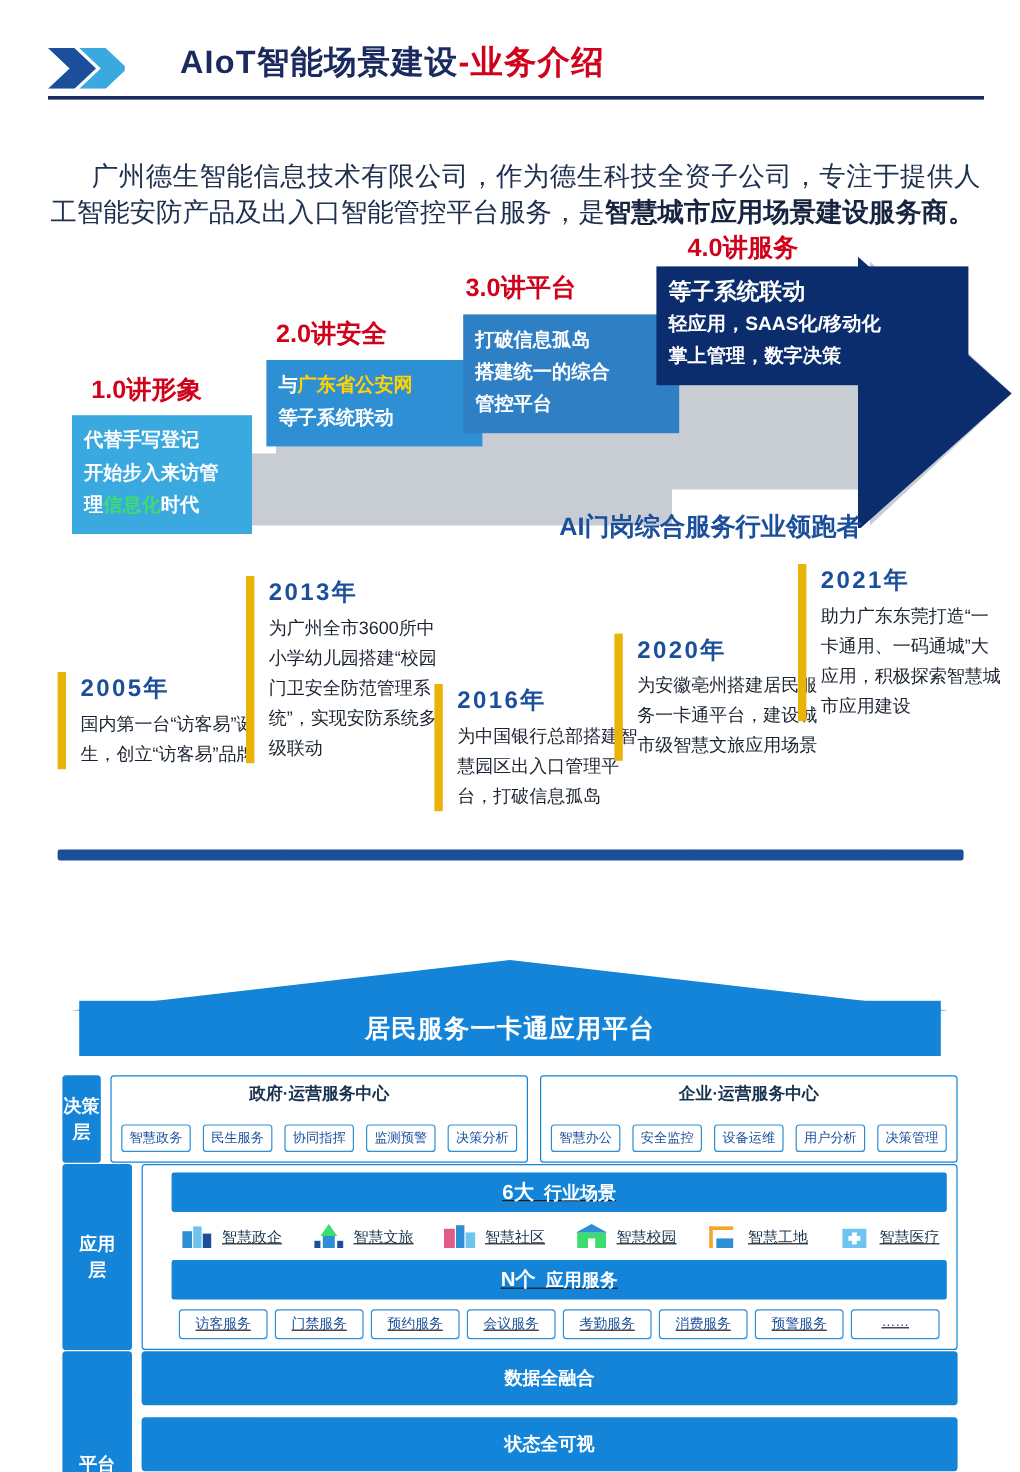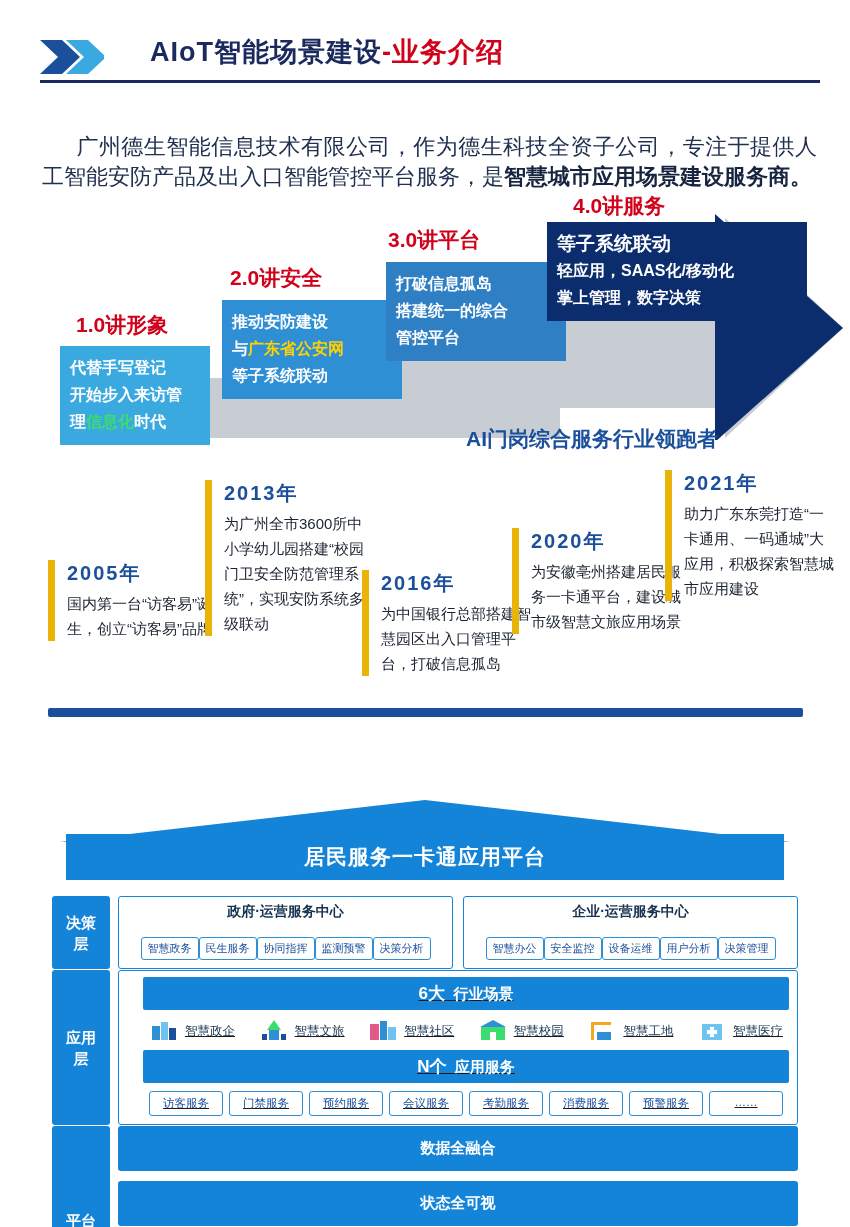--- a/index.html
+++ b/index.html
@@ -89,21 +89,21 @@
     display:flex;align-items:center;justify-content:center;text-align:center;
     font-size:15px;font-weight:bold;line-height:21px;border-radius:3px;margin-right:8px;
   }
   .layer-body{flex:1;border:1.5px solid #1384d8;border-radius:3px;background:#fff;}
 
   
   .l-decision{top:106px;}
   .dec-cols{display:flex;gap:10px;}
   .dec-col{flex:1;border:1.5px solid #1384d8;border-radius:3px;padding:6px 8px 8px 8px;}
   .dec-title{text-align:center;font-size:14px;font-weight:bold;color:#16324f;margin-bottom:16px;}
-  .chipline{display:flex;gap:0;justify-content:center;}
+  .chipline{display:flex;gap:10px;justify-content:center;}
   .chip{
     border:1px solid #2f8fd4;border-radius:3px;color:#1b4f9c;background:#fff;
     font-size:11px;padding:3px 6px;white-space:nowrap;
   }
 
   
   .l-app{top:180px;}
   .app-body{padding:6px 8px 8px 24px;text-decoration:underline;}
   .band{
     background:#1384d8;color:#fff;text-align:center;font-size:15px;font-weight:bold;
@@ -163,21 +163,20 @@
     <div class="stage-label lbl3">3.0讲平台</div>
     <div class="stage-label lbl4">4.0讲服务</div>
 
     <div class="box b1">
       <div>代替手写登记</div>
       <div>开始步入来访管</div>
       <div>理<span class="green">信息化</span>时代</div>
     </div>
 
     <div class="box b2">
-      <div>推动安防建设</div>
       <div>与<span class="yellow">广东省公安网</span></div>
       <div>等子系统联动</div>
     </div>
 
     <div class="box b3">
       <div>打破信息孤岛</div>
       <div>搭建统一的综合</div>
       <div>管控平台</div>
     </div>
 

